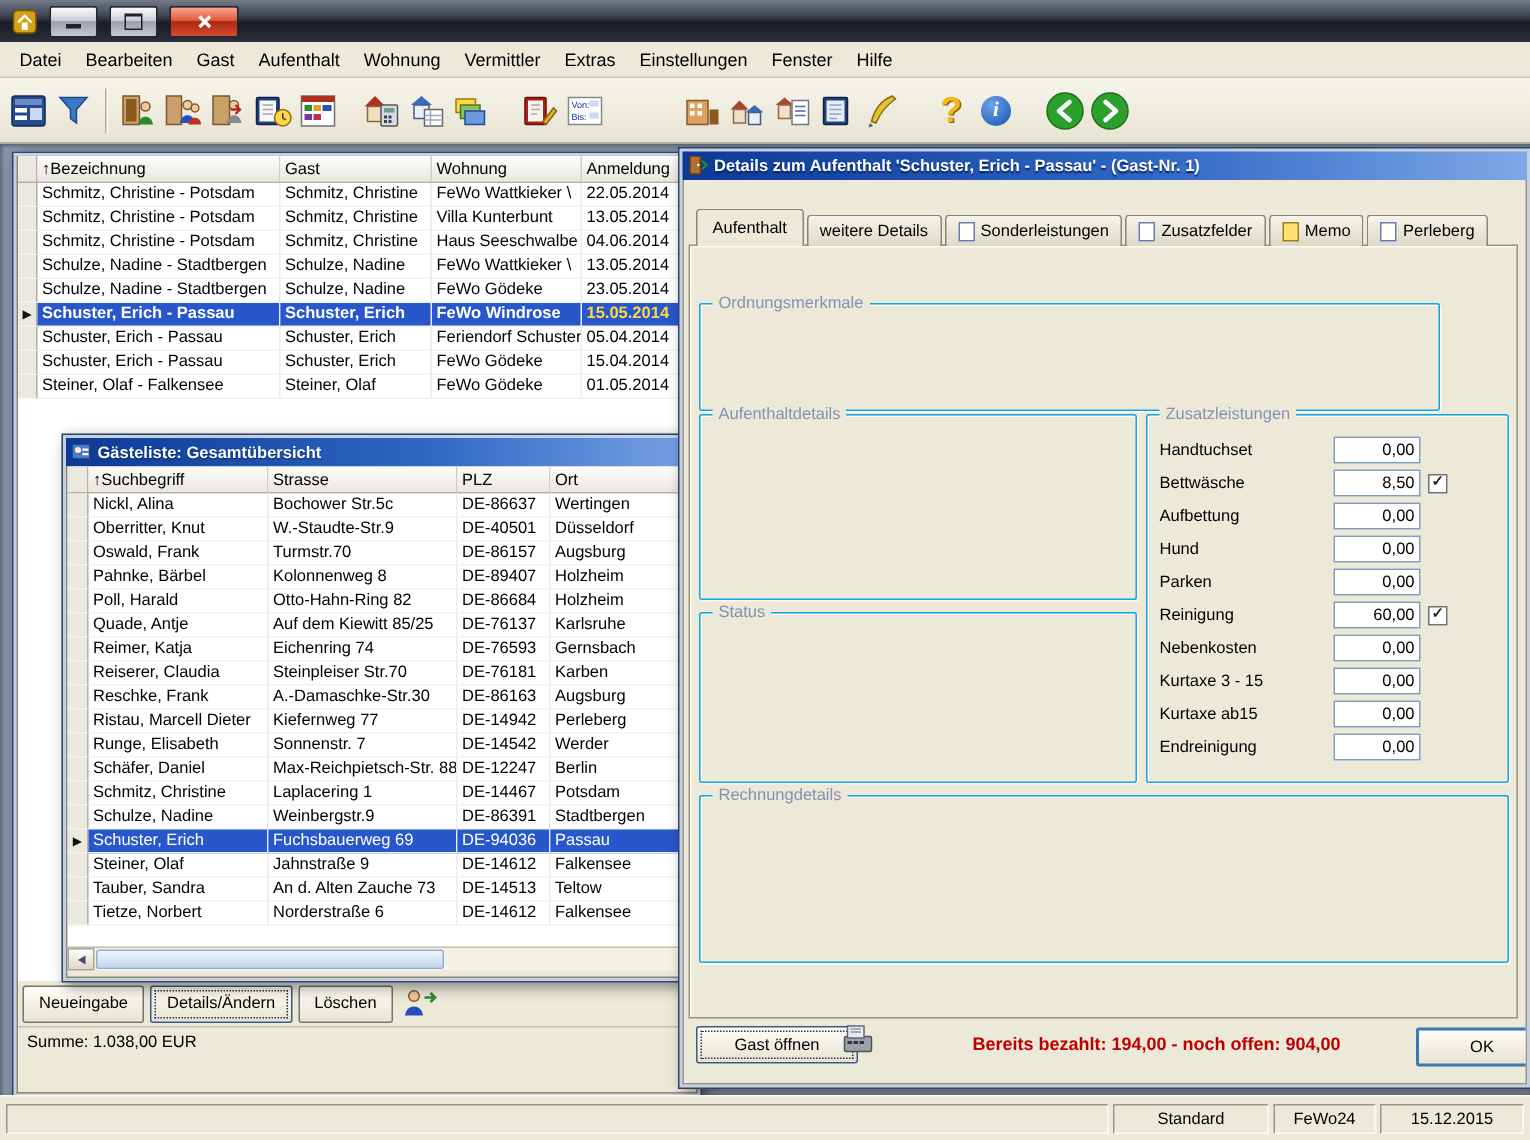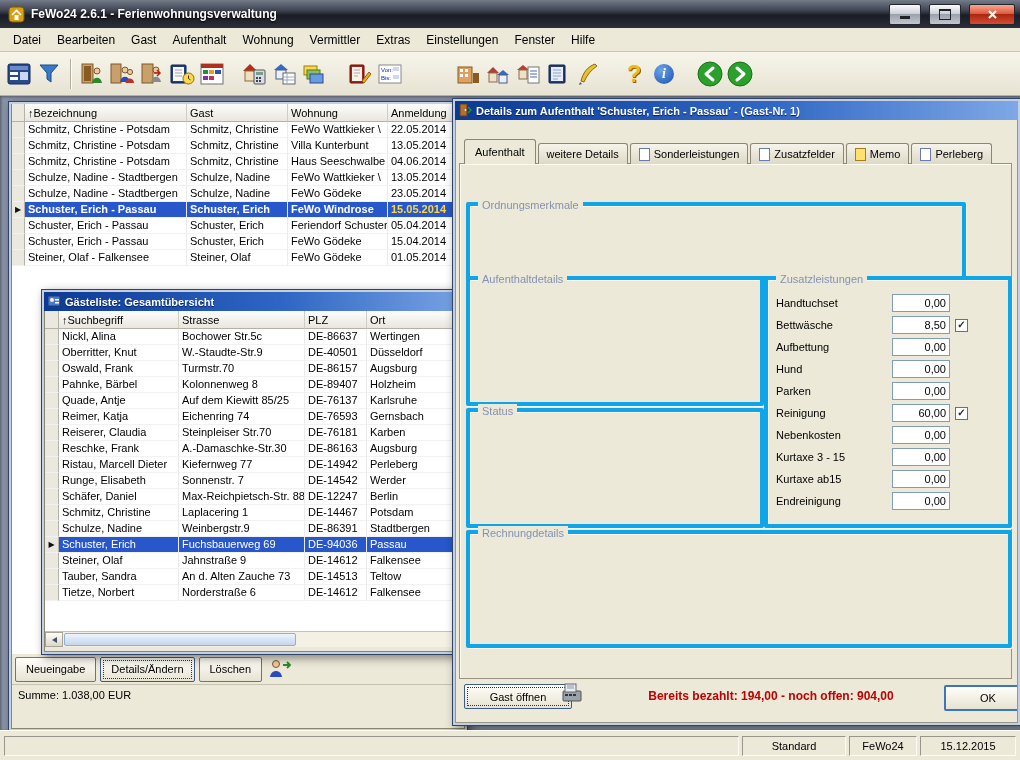--- a/index.html
+++ b/index.html
@@ -85,21 +85,21 @@
 
   
   .dlg-body{flex:1;background:#ece9d8;border:1px solid #9a9684;border-top:none;position:relative;overflow:hidden}
   .tabs{position:absolute;display:flex;align-items:flex-end;height:24px;z-index:3}
   .tab{height:20px;display:flex;align-items:center;gap:4px;padding:0 8px;background:linear-gradient(#f6f4ea,#ddd9c7);border:1px solid #8a8674;border-bottom:none;border-radius:3px 3px 0 0;margin-right:2px;white-space:nowrap}
   .tab.active{height:24px;background:#ece9d8;padding:0 10px}
   .tabicon{width:9px;height:11px;background:#fff;border:1px solid #6a7ab0;display:none}
   .tab.page .tabicon{display:inline-block}
   .tab.page-yellow .tabicon{display:inline-block;background:#ffe070;border-color:#a08020}
   .panel{position:absolute;background:#ece9d8;border:1px solid #98937f;box-shadow:inset 1px 1px 0 #fffdf2;z-index:1}
-  .gbox{position:absolute;border:4px solid #0ea5e9;box-shadow:inset 1px 1px 0 #fffdf2,1px 1px 0 #fffdf2;border-radius:2px;z-index:2}
+  .gbox{position:absolute;border:1px solid #0ea5e9;box-shadow:inset 1px 1px 0 #fffdf2,1px 1px 0 #fffdf2;border-radius:2px;z-index:2}
   .gtitle{position:absolute;top:-8px;left:8px;background:#ece9d8;padding:0 4px;color:#8591b3;line-height:14px}
   .zl-rows{position:absolute;left:8px;right:6px;top:12px;bottom:4px;display:flex;flex-direction:column}
   .zl-row{height:22px;display:flex;align-items:center;padding-right:34px}
   .zl-label{flex:1;white-space:nowrap;overflow:hidden}
   .zl-field{width:58px;flex:0 0 58px}
   .zl-chk{margin-left:5px;visibility:hidden}
   .zl-row.checked .zl-chk{visibility:visible}
   .zl-row.checked .zl-chk::after{content:"✓";font-size:10px;font-weight:bold;color:#222;line-height:10px}
 
   
@@ -113,21 +113,20 @@
 <div class="app">
 
   <div class="titlebar">
     <span class="wicon">
         <svg width="17" height="17">
           <rect x="1" y="1" width="15" height="15" rx="3" fill="#d4a017" stroke="#7a5a00"></rect>
           <path d="M4 9 L8.5 4.5 L13 9" stroke="#fff" fill="none" stroke-width="1.6"></path>
           <rect x="6.5" y="9" width="4" height="5" fill="#fff"></rect>
         </svg>
       </span>
-    <span class="titlebar-text">FeWo24 2.6.1  -  Ferienwohnungsverwaltung</span>
     <span class="winbtn">
         <span class="glyph-min"></span>
       </span>
     <span class="winbtn">
         <span class="glyph-max"></span>
       </span>
     <span class="winbtn close">
         <svg width="11" height="11">
           <path d="M2 2 L9 9 M9 2 L2 9" stroke="#fff" stroke-width="2.2"></path>
         </svg>
@@ -491,20 +490,27 @@
                 </tr>
 
                 <tr>
                   <td class="gutter"></td>
                   <td>Pahnke, Bärbel</td>
                   <td>Kolonnenweg 8</td>
                   <td>DE-89407</td>
                   <td>Holzheim</td>
                 </tr>
 
+                <tr>
+                  <td class="gutter"></td>
+                  <td>Poll, Harald</td>
+                  <td>Otto-Hahn-Ring 82</td>
+                  <td>DE-86684</td>
+                  <td>Holzheim</td>
+                </tr>
 
                 <tr>
                   <td class="gutter"></td>
                   <td>Quade, Antje</td>
                   <td>Auf dem Kiewitt 85/25</td>
                   <td>DE-76137</td>
                   <td>Karlsruhe</td>
                 </tr>
 
                 <tr>

